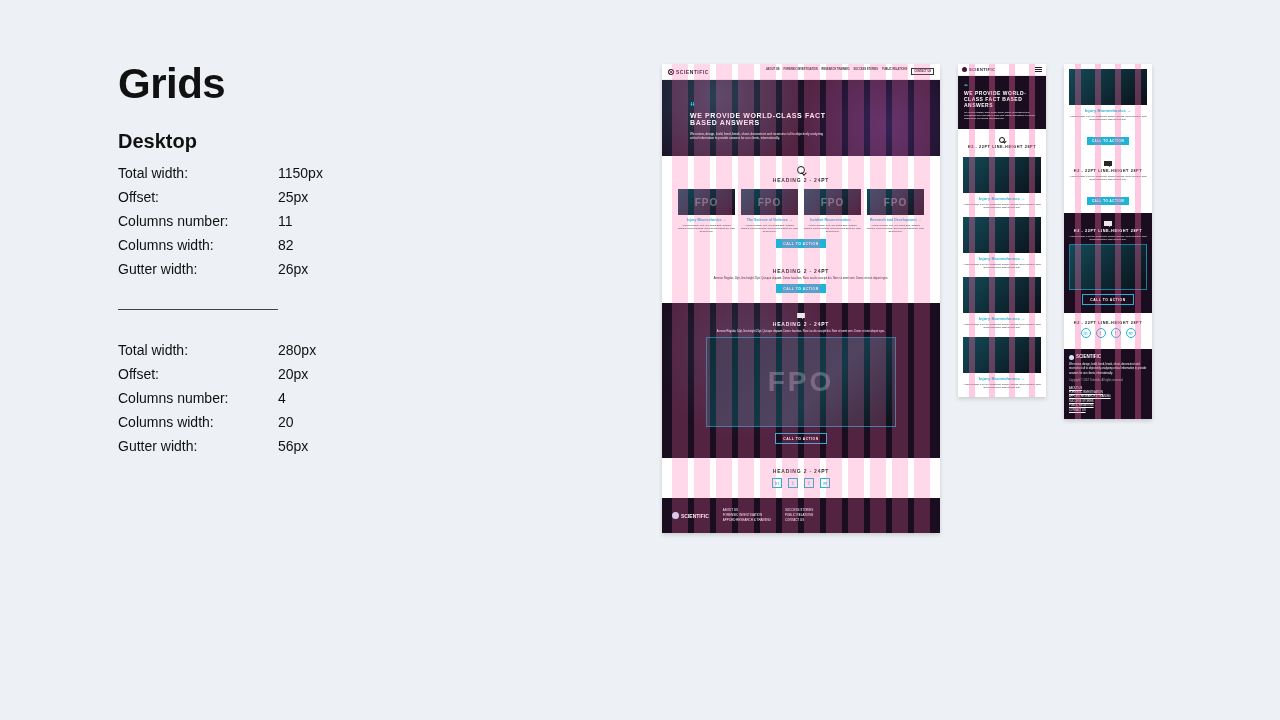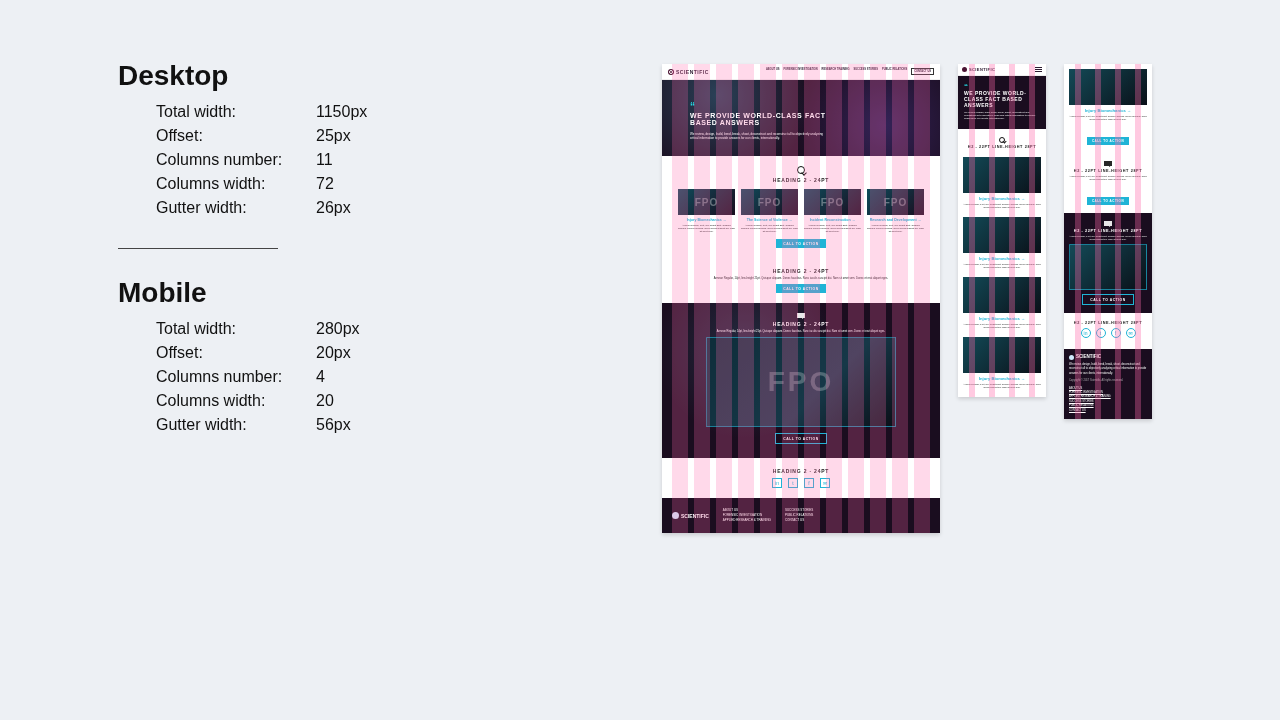--- a/index.html
+++ b/index.html
@@ -11,22 +11,22 @@
         position: relative;
         overflow: hidden;
     }
     .panel {
         position: absolute;
         left: 118px;
         top: 60px;
         width: 340px;
     }
     .panel h1 { font-size: 42px; font-weight: 800; margin-bottom: 22px; letter-spacing: -0.5px;}
-    .panel h2 { font-size: 28px; font-weight: 700; margin-bottom: 8px; }
-    .spec-row { display: flex; font-size: 16px; line-height: 24px; margin-left: 38px; }
+    .panel h2 { font-size: 20px; font-weight: 700; margin-bottom: 8px; }
+    .spec-row { display: flex; font-size: 14px; line-height: 24px; }
     .spec-row .k { width: 160px; }
     .spec-row .v { }
     .rule { border-top: 1px solid #444; width: 160px; margin: 28px 0 28px; }
     .mockups { position: absolute; right: 128px; top: 64px; display: flex; gap: 18px; align-items: flex-start; }
     .mock {
         background: #fff;
         box-shadow: 0 2px 4px rgba(0,0,0,0.15);
         position: relative;
         font-size: 3px;
         color: #222;
@@ -120,46 +120,46 @@
     .mfoot .ml{display:flex;align-items:center;gap:2px;font-size:4.5px;font-weight:800;margin-bottom:3px;}
     .mfoot .ml .dot{width:5px;height:5px;border-radius:50%;background:#cfeafc;}
     .mfoot a{color:#fff;text-decoration:underline;display:block;}
     .cam-ic{ width:8px;height:5px;margin:0 auto 3px;border:0.5px solid currentColor;position:relative;background:currentColor;opacity:.9;}
     .cam-ic::after{content:"";position:absolute;right:-3px;top:0.5px;border:2px solid transparent;border-left:3px solid currentColor;}
 </style>
 </head>
 <body>
 
 <div class="panel">
+    <h1>Grids</h1>
 
     <h2>Desktop</h2>
     <div class="spec-row">
       <div class="k">Total width:</div>
       <div class="v">1150px</div>
     </div>
     <div class="spec-row">
       <div class="k">Offset:</div>
       <div class="v">25px</div>
     </div>
     <div class="spec-row">
       <div class="k">Columns number:</div>
       <div class="v">11</div>
     </div>
     <div class="spec-row">
       <div class="k">Columns width:</div>
-      <div class="v">72</div>
+      <div class="v">82</div>
     </div>
     <div class="spec-row">
       <div class="k">Gutter width:</div>
       <div class="v">26px</div>
     </div>
 
     <div class="rule"></div>
 
-    <h2>Mobile</h2>
     <div class="spec-row">
       <div class="k">Total width:</div>
       <div class="v">280px</div>
     </div>
     <div class="spec-row">
       <div class="k">Offset:</div>
       <div class="v">20px</div>
     </div>
     <div class="spec-row">
       <div class="k">Columns number:</div>

